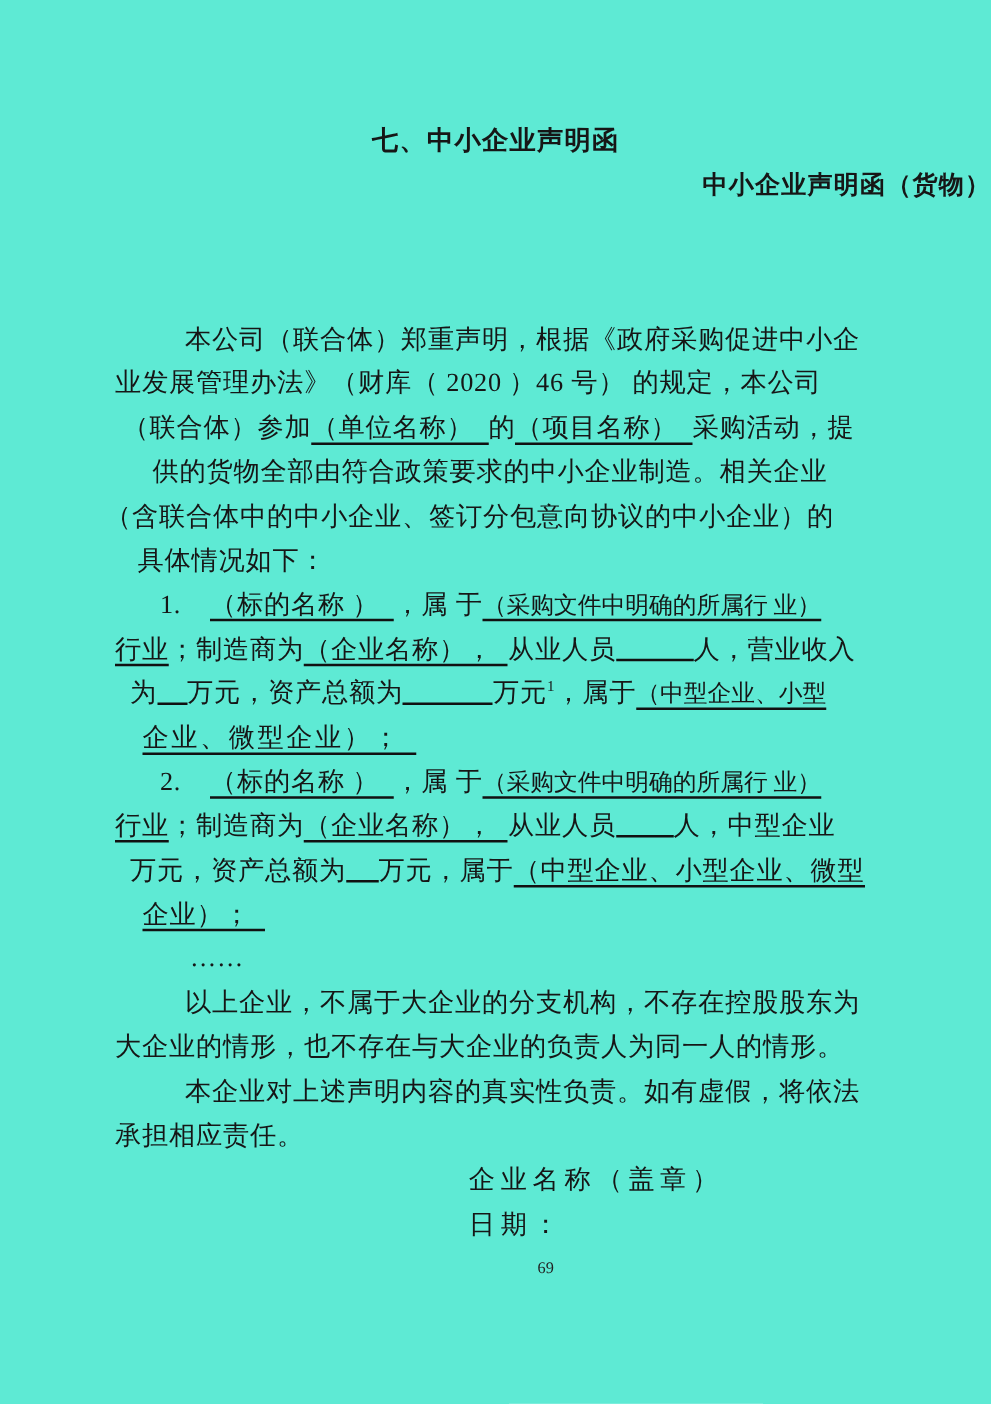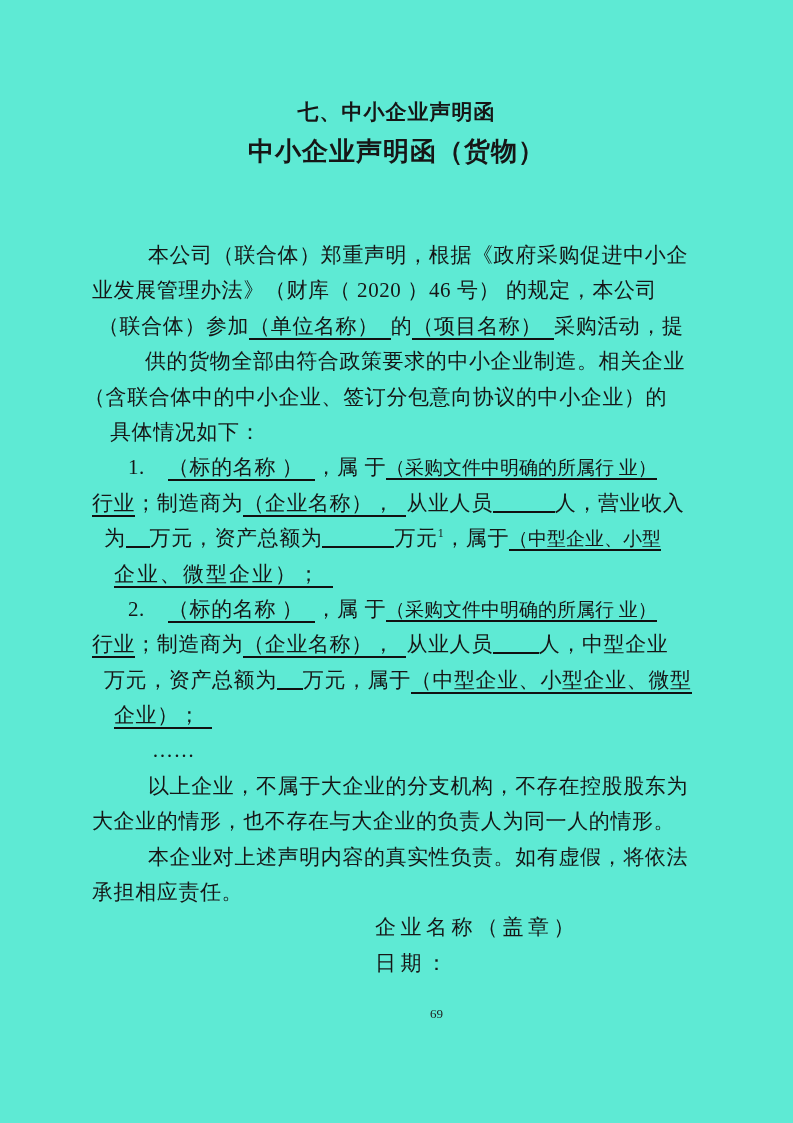--- a/index.html
+++ b/index.html
@@ -16,26 +16,26 @@
     overflow: hidden;
   }
   .title-section {
     position: absolute; top: 98px; left: 0; width: 100%;
     text-align: center;
     font-family: "Liberation Sans", "DejaVu Sans", sans-serif;
     font-weight: 700; font-size: 21px; letter-spacing: 1px;
   }
   .title-main {
     position: absolute; top: 134px; left: 0; width: 100%;
-    text-align: center;
+    text-align: right;
     font-family: "Liberation Sans", "DejaVu Sans", sans-serif;
-    font-weight: 700; font-size: 26px; letter-spacing: 1px;
+    font-weight: 700; font-size: 20px; letter-spacing: 1px;
   }
   .body-block {
-    position: absolute; left: 92px; top: 238px; width: 616px;
+    position: absolute; left: 92px; top: 254px; width: 616px;
     font-size: 21px; letter-spacing: 0.6px;
   }
   .line {
     height: 35.4px; line-height: 35.4px;
     white-space: pre;
   }
   .u { border-bottom: 2px solid #111; }
   .pr { padding-right: 12px; }
   .cz { font-size: 19px; letter-spacing: 0; }
   .sp2 { letter-spacing: 2px; }
@@ -44,21 +44,21 @@
   .blank {
     display: inline-block;
     border-bottom: 2px solid #111;
     height: 1em; vertical-align: -3px;
   }
   .w24 { width: 24px; } .w26 { width: 26px; } .w46 { width: 46px; }
   .w62 { width: 62px; } .w72 { width: 72px; }
   sup.fn { font-size: 12px; line-height: 0; vertical-align: super; }
   .ind56 { margin-left: 56px; } .ind36 { margin-left: 36px; }
   .ind26 { margin-left: 12px; } .ind22 { margin-left: 22px; }
-  .ind18 { margin-left: 30px; text-align: center; }
+  .ind18 { margin-left: 30px; }
   .ind6 { margin-left: 6px; }  .ind2 { margin-left: 18px; }
   .indneg { margin-left: -8px; } .ind60 { margin-left: 60px; }
   .ind283 { margin-left: 283px; }
   .page-footer {
     position: absolute; top: 1006px; left: 0; width: 100%;
     text-align: center; font-size: 13px; color: #222; padding-left: 40px;
   }
 </style>
 </head>
 <body>

